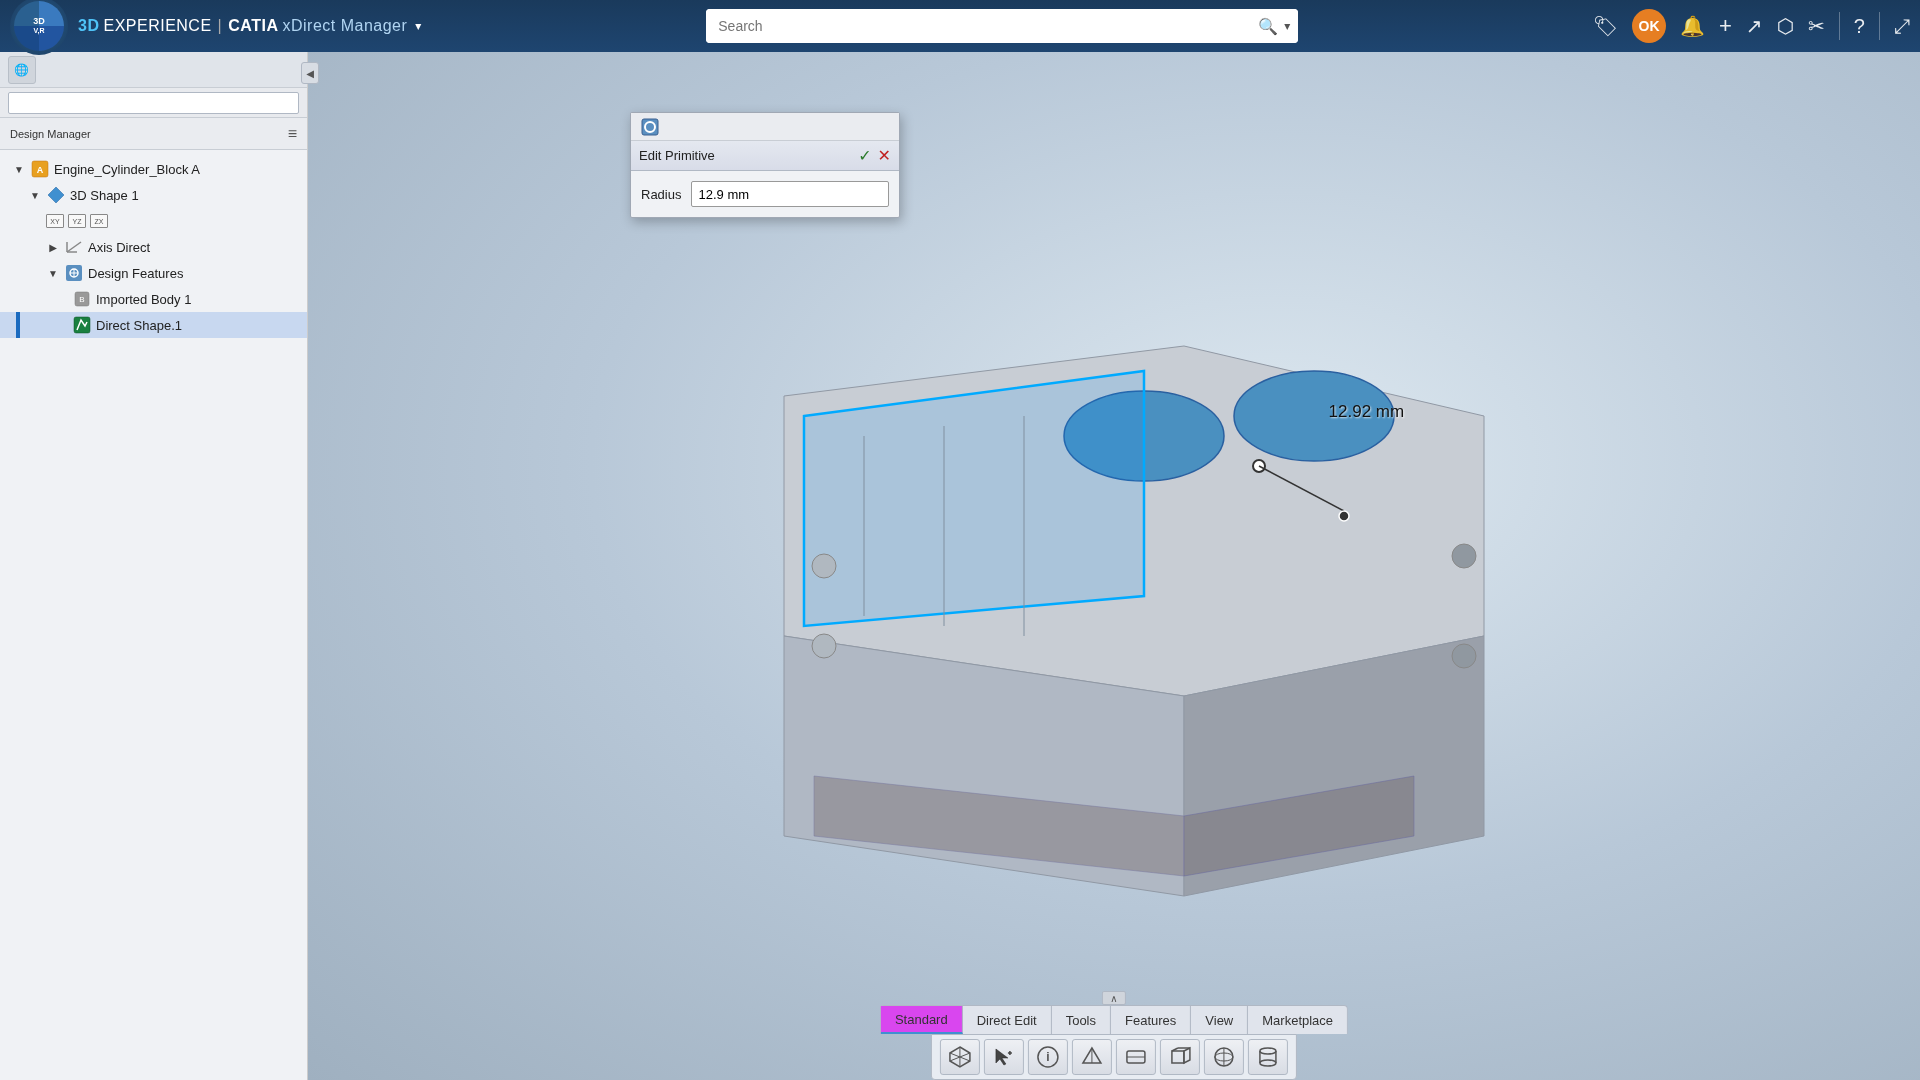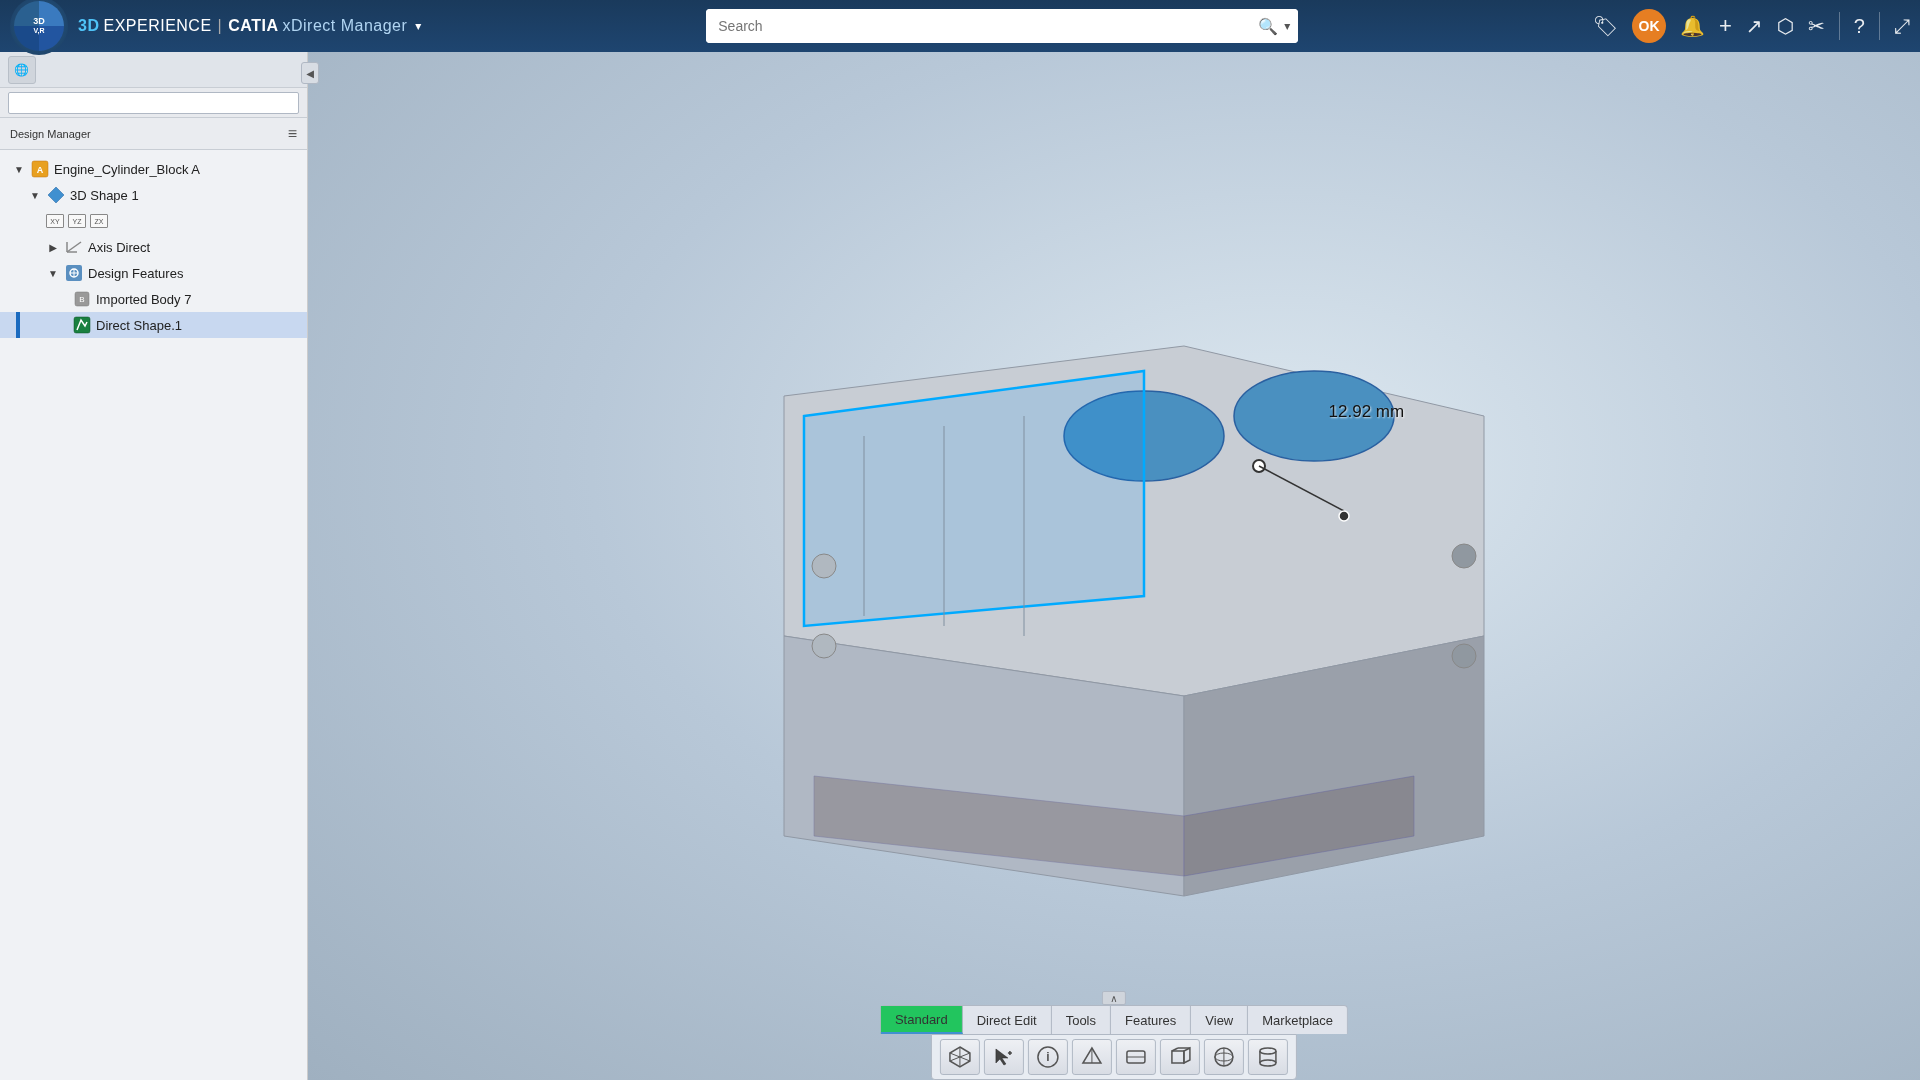--- a/index.html
+++ b/index.html
@@ -226,21 +226,21 @@
       display: flex; background: #e0e4ec; border: 1px solid #b0b8c4;
       border-bottom: none; border-radius: 4px 4px 0 0;
     }
     .toolbar-tab {
       padding: 4px 14px; font-size: 13px; color: #333; cursor: pointer;
       border-right: 1px solid #b0b8c4; height: 28px;
       display: flex; align-items: center;
     }
     .toolbar-tab:last-child { border-right: none; }
     .toolbar-tab.active {
-      background: #22c55e; font-weight: 500;
+      background: #d946ef; font-weight: 500;
       border-bottom: 2px solid #4090d0;
     }
     .toolbar-body {
       background: #e8ecf2; border: 1px solid #b0b8c4;
       padding: 4px 8px; display: flex; align-items: center; gap: 4px;
       border-radius: 0 0 4px 4px;
     }
     .toolbar-collapse-btn {
       position: absolute; top: -14px; left: 50%; transform: translateX(-50%);
       width: 24px; height: 14px; background: #d0d5dc;
@@ -377,21 +377,21 @@
       </div>
 
       <div class="tree-item">
         <span class="indent" style="width:60px;"></span>
         <span class="tree-icon">
           <svg width="16" height="16" viewBox="0 0 16 16">
             <rect x="1" y="1" width="14" height="14" rx="2" fill="#999" stroke="#777" stroke-width="0.5"></rect>
             <text x="8" y="11" text-anchor="middle" font-size="8" fill="white">B</text>
           </svg>
         </span>
-        <span class="tree-label">Imported Body 7</span>
+        <span class="tree-label">Imported Body 1</span>
       </div>
 
       <div class="tree-item selected">
         <span class="indent" style="width:8px;"></span>
         <div style="width:4px; background:#1a6abf; height:26px; margin-right:2px; flex-shrink:0;"></div>
         <span class="indent" style="width:46px;"></span>
         <span class="tree-icon">
           <svg width="18" height="18" viewBox="0 0 18 18">
             <rect x="1" y="1" width="16" height="16" rx="2" fill="#1a8040" stroke="#0a5025" stroke-width="0.5"></rect>
             <path d="M4,14 L8,4 L12,10 L14,6" fill="none" stroke="white" stroke-width="1.5"></path>
@@ -437,20 +437,40 @@
         <circle cx="680" cy="300" r="5" fill="#333" stroke="white" stroke-width="1.5"></circle>
       </svg>
 
       <div style="
         position: absolute; top: 34%; right: 32%;
         font-size: 17px; font-weight: 400; color: #111; pointer-events: none;
         text-shadow: 1px 1px 2px rgba(255,255,255,0.8);
       ">12.92 mm</div>
     </div>
 
+    <div id="edit-primitive-dialog">
+
+      <div class="dialog-icon-row">
+        <svg width="22" height="22" viewBox="0 0 22 22">
+          <rect x="3" y="3" width="16" height="16" rx="2" fill="#5a8fc0" stroke="#3a6090" stroke-width="1"></rect>
+          <circle cx="11" cy="11" r="5" fill="none" stroke="white" stroke-width="2"></circle>
+        </svg>
+      </div>
+      <div class="dialog-titlebar">
+        <span class="dialog-title">Edit Primitive</span>
+        <div class="dialog-btns">
+          <span class="dialog-ok-btn">✓</span>
+          <span class="dialog-cancel-btn">✕</span>
+        </div>
+      </div>
+      <div class="dialog-content">
+        <span class="dialog-label">Radius</span>
+        <input class="dialog-input" type="text" value="12.9 mm" style="">
+      </div>
+    </div>
 
     <div id="bottom-toolbar">
       <div class="toolbar-collapse-btn">∧</div>
       <div class="toolbar-tabs">
         <div class="toolbar-tab active">Standard</div>
         <div class="toolbar-tab">Direct Edit</div>
         <div class="toolbar-tab">Tools</div>
         <div class="toolbar-tab">Features</div>
         <div class="toolbar-tab">View</div>
         <div class="toolbar-tab">Marketplace</div>

